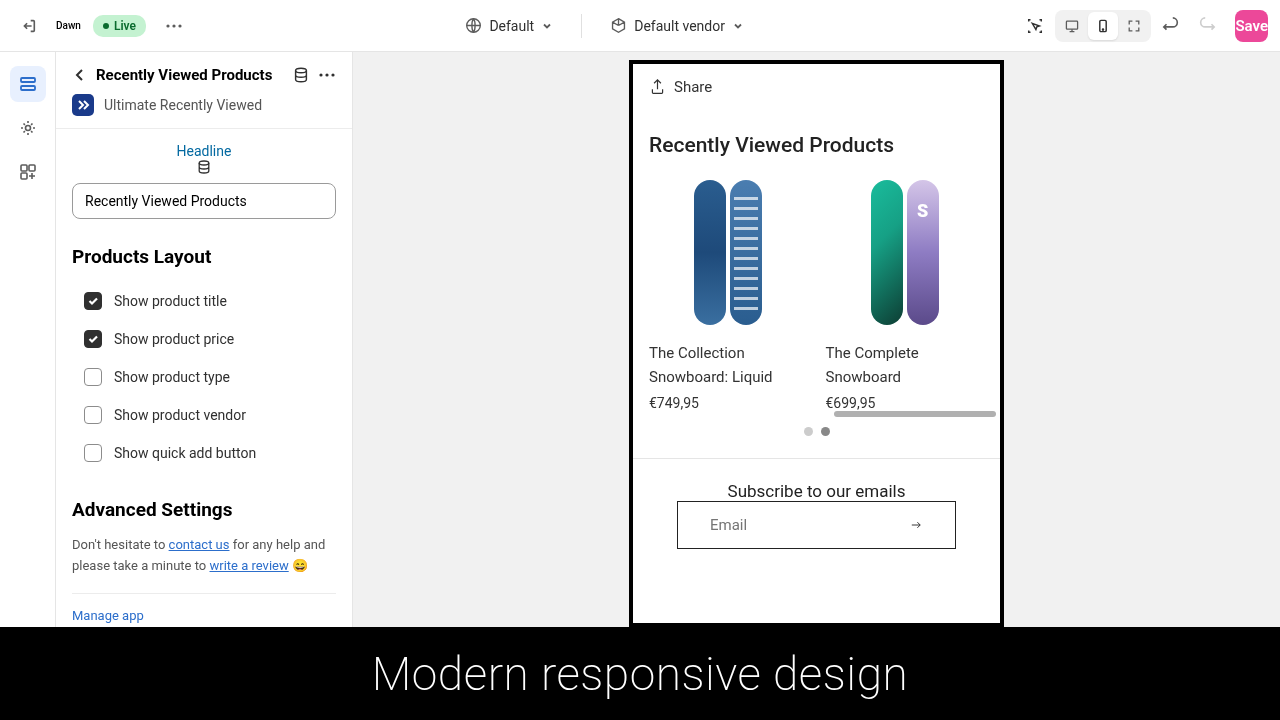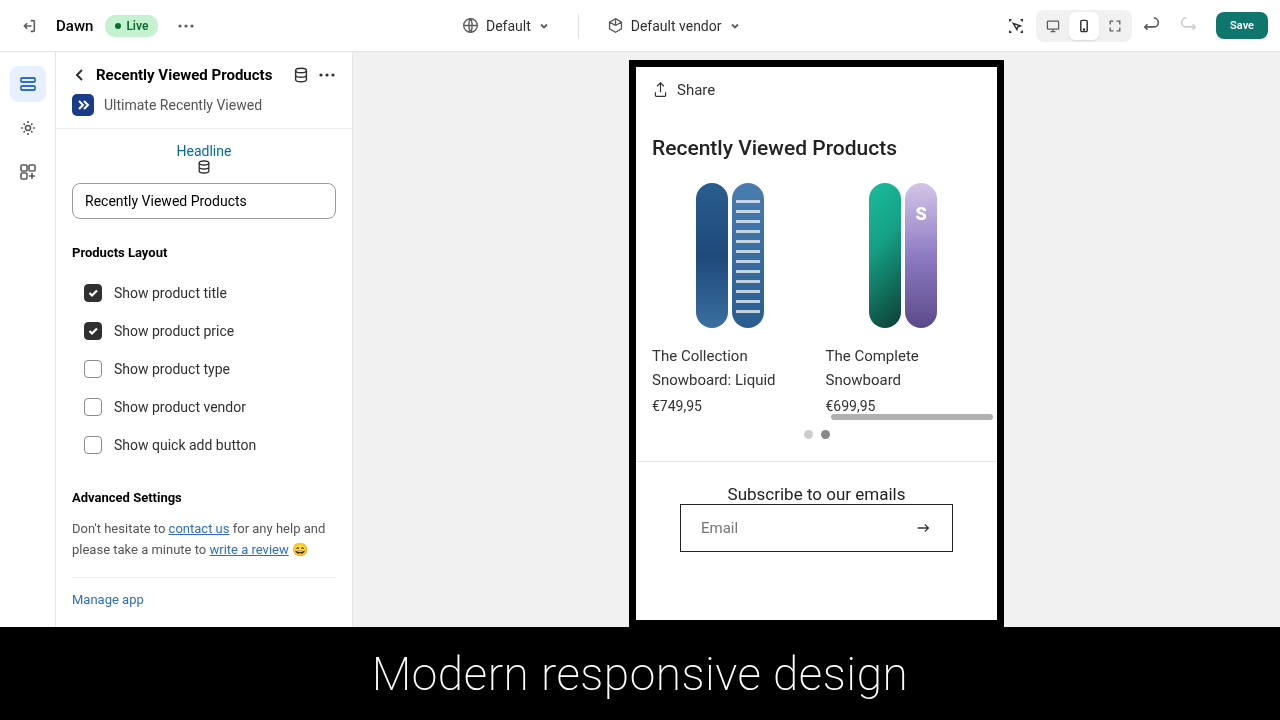--- a/index.html
+++ b/index.html
@@ -1,53 +1,53 @@
 <!DOCTYPE html>
 <html><head>
 <meta charset="utf-8">
 <style>
 * { margin: 0; padding: 0; box-sizing: border-box; font-family: -apple-system, BlinkMacSystemFont, "Segoe UI", Roboto, sans-serif; }
 body { background: #fff; width: 1280px; height: 720px; overflow: hidden; }
 .topbar { height: 52px; border-bottom: 1px solid #e5e5e5; display: flex; align-items: center; padding: 0 12px; gap: 12px; }
 .tb-left { display: flex; align-items: center; gap: 12px; }
 .icon-btn { width: 32px; height: 32px; display: flex; align-items: center; justify-content: center; border-radius: 8px; cursor: pointer; }
-.theme-name { font-weight: 500; font-size: 15px; }
+.theme-name { font-weight: 500; font-size: 10px; }
 .live-badge { background: #c4f2d1; color: #0a6b2e; font-size: 12px; font-weight: 600; padding: 4px 10px; border-radius: 10px; display: flex; align-items: center; gap: 5px; }
 .live-dot { width: 6px; height: 6px; border-radius: 50%; background: #0a6b2e; }
 .tb-center { flex: 1; display: flex; justify-content: center; gap: 28px; }
 .dd { display: flex; align-items: center; gap: 7px; cursor: pointer; font-size: 14px; color: #303030; }
 .tb-divider { width: 1px; height: 24px; background: #e0e0e0; }
 .tb-right { display: flex; align-items: center; gap: 4px; }
 .device-group { display: flex; background: #f1f1f1; border-radius: 8px; padding: 2px; gap: 1px;}
 .device-btn { width: 30px; height: 28px; display: flex; align-items: center; justify-content: center; border-radius: 6px; cursor: pointer; }
 .device-btn.active { background: #fff; box-shadow: 0 1px 2px rgba(0,0,0,0.1); }
-.save-btn { background: #0f766e; color: #fff; border: none; padding: 7px 14px; border-radius: 8px; font-weight: 600; font-size: 11px; cursor: pointer; margin-left: 8px; }
+.save-btn { background: #ec4899; color: #fff; border: none; padding: 7px 0; border-radius: 8px; font-weight: 600; font-size: 15px; cursor: pointer; margin-left: 8px; }
 .main { display: flex; height: 575px; }
 .rail { width: 56px; border-right: 1px solid #e5e5e5; display: flex; flex-direction: column; align-items: center; padding-top: 14px; gap: 8px; }
 .rail-btn { width: 36px; height: 36px; display: flex; align-items: center; justify-content: center; border-radius: 8px; cursor: pointer; }
 .rail-btn.active { background: #e8f0fe; }
 .sidebar { width: 297px; border-right: 1px solid #e5e5e5; display: flex; flex-direction: column; overflow-y: auto; }
 .sb-header { padding: 14px 16px 10px; display: flex; align-items: center; gap: 8px; }
 .sb-title { font-weight: 700; font-size: 15px; flex: 1; }
 .sb-app { padding: 0 16px 12px; display: flex; align-items: center; gap: 10px; border-bottom: 1px solid #ececec; }
 .app-icon { width: 22px; height: 22px; background: #1a3a8a; border-radius: 5px; display: flex; align-items: center; justify-content: center; }
 .app-name { font-size: 14px; color: #555; }
 .sb-body { padding: 14px 16px; }
 .field-label { font-size: 14px; color: #0369a1; margin-bottom: 8px; display: flex; justify-content: space-between; align-items: center; flex-direction: column; }
 .text-input { width: 100%; padding: 9px 12px; border: 1px solid #9a9a9a; border-radius: 8px; font-size: 14px; }
-.section-title { font-weight: 700; font-size: 13px; margin: 26px 0 14px; }
+.section-title { font-weight: 700; font-size: 19px; margin: 26px 0 14px; }
 .checkbox-row { display: flex; align-items: center; gap: 12px; padding: 10px 12px; cursor: pointer; }
 .cb { width: 18px; height: 18px; border: 1.5px solid #8c8c8c; border-radius: 4px; display: flex; align-items: center; justify-content: center; flex-shrink: 0; }
 .cb.checked { background: #303030; border-color: #303030; }
 .cb-label { font-size: 14px; color: #303030; }
 .help-text { font-size: 13px; color: #555; line-height: 1.6; margin-top: 6px; }
 .help-text a { color: #2c6ecb; text-decoration: underline; cursor: pointer; }
 .manage-link { color: #2c6ecb; font-size: 13px; margin-top: 16px; display: block; cursor: pointer; border-top: 1px solid #ececec; padding-top: 14px;}
 .preview { flex: 1; background: #f1f1f1; display: flex; justify-content: center; padding-top: 8px; }
-.preview-frame { width: 375px; background: #fff; border: 7px solid #000000; display: flex; flex-direction: column; overflow: hidden;}
+.preview-frame { width: 375px; background: #fff; border: 4px solid #000000; display: flex; flex-direction: column; overflow: hidden;}
 .share-row { padding: 14px 16px; display: flex; align-items: center; gap: 8px; font-size: 15px; color: #333; border-bottom: 1px solid transparent; }
 .rv-section { padding: 22px 16px 10px; }
 .rv-title { font-size: 21px; font-weight: 500; color: #222; margin-bottom: 20px; }
 .products { display: flex; gap: 18px; position: relative;}
 .product { width: 165px; }
 .pimg { width: 135px; height: 150px; margin: 0 auto 14px; display: flex; gap: 4px; justify-content: center; align-items: center; }
 .board { width: 32px; height: 145px; border-radius: 16px; }
 .b1a { background: linear-gradient(180deg, #2a5d8f 0%, #1e4a7a 50%, #3a6fa0 100%); }
 .b1b { background: linear-gradient(180deg, #4a7db0 0%, #2a5d8f 100%); position: relative; overflow: hidden;}
 .b1b::after { content: ''; position: absolute; inset: 15px 4px; background: repeating-linear-gradient(0deg, #fff 0 3px, transparent 3px 10px); opacity: 0.7;}
@@ -55,21 +55,21 @@
 .b2b { background: linear-gradient(180deg, #d4c5e8 0%, #8e7cc3 50%, #5b4a8a 100%); position: relative;}
 .b2b::after { content: 'S'; position: absolute; top: 20px; left: 50%; transform: translateX(-50%); color: #fff; font-weight: 900; font-size: 18px;}
 .ptitle { font-size: 15px; color: #333; line-height: 1.6; }
 .pprice { font-size: 14px; color: #333; margin-top: 6px; }
 .scroll-bar { position: absolute; bottom: -6px; right: -12px; width: 162px; height: 6px; background: #b0b0b0; border-radius: 3px; }
 .dots { display: flex; justify-content: center; gap: 8px; margin-top: 16px; }
 .dot { width: 9px; height: 9px; border-radius: 50%; background: #ccc; }
 .dot.active { background: #888; }
 .subscribe { border-top: 1px solid #e5e5e5; padding: 22px 16px; text-align: center; margin-top: 12px;}
 .sub-title { font-size: 17px; color: #222; margin-bottom: 0; }
-.email-box { border: 1px solid #222; height: 48px; display: flex; align-items: center; padding: 0 20px; margin: 0 28px; }
+.email-box { border: 1px solid #222; height: 48px; display: flex; align-items: center; padding: 0 32px; margin: 0 28px; }
 .email-box input { border: none; flex: 1; font-size: 15px; color: #888; outline: none; }
 .banner { height: 93px; background: #000; display: flex; align-items: center; justify-content: center; }
 .banner-text { color: #fff; font-size: 46px; font-weight: 200; letter-spacing: 0.5px; }
 svg { display: block; }
 </style>
 </head>
 <body>
 
 <div class="topbar">
   <div class="tb-left">

